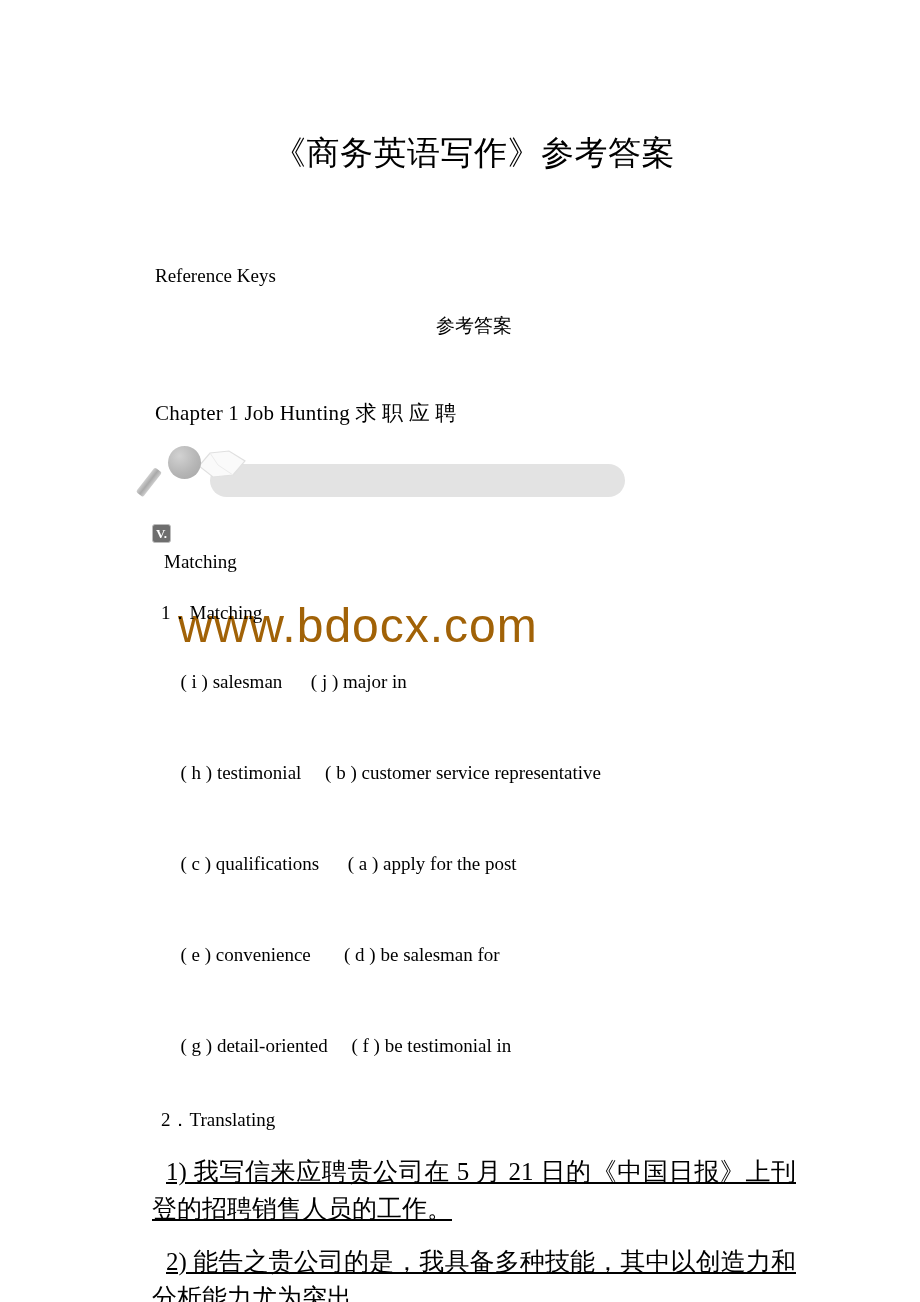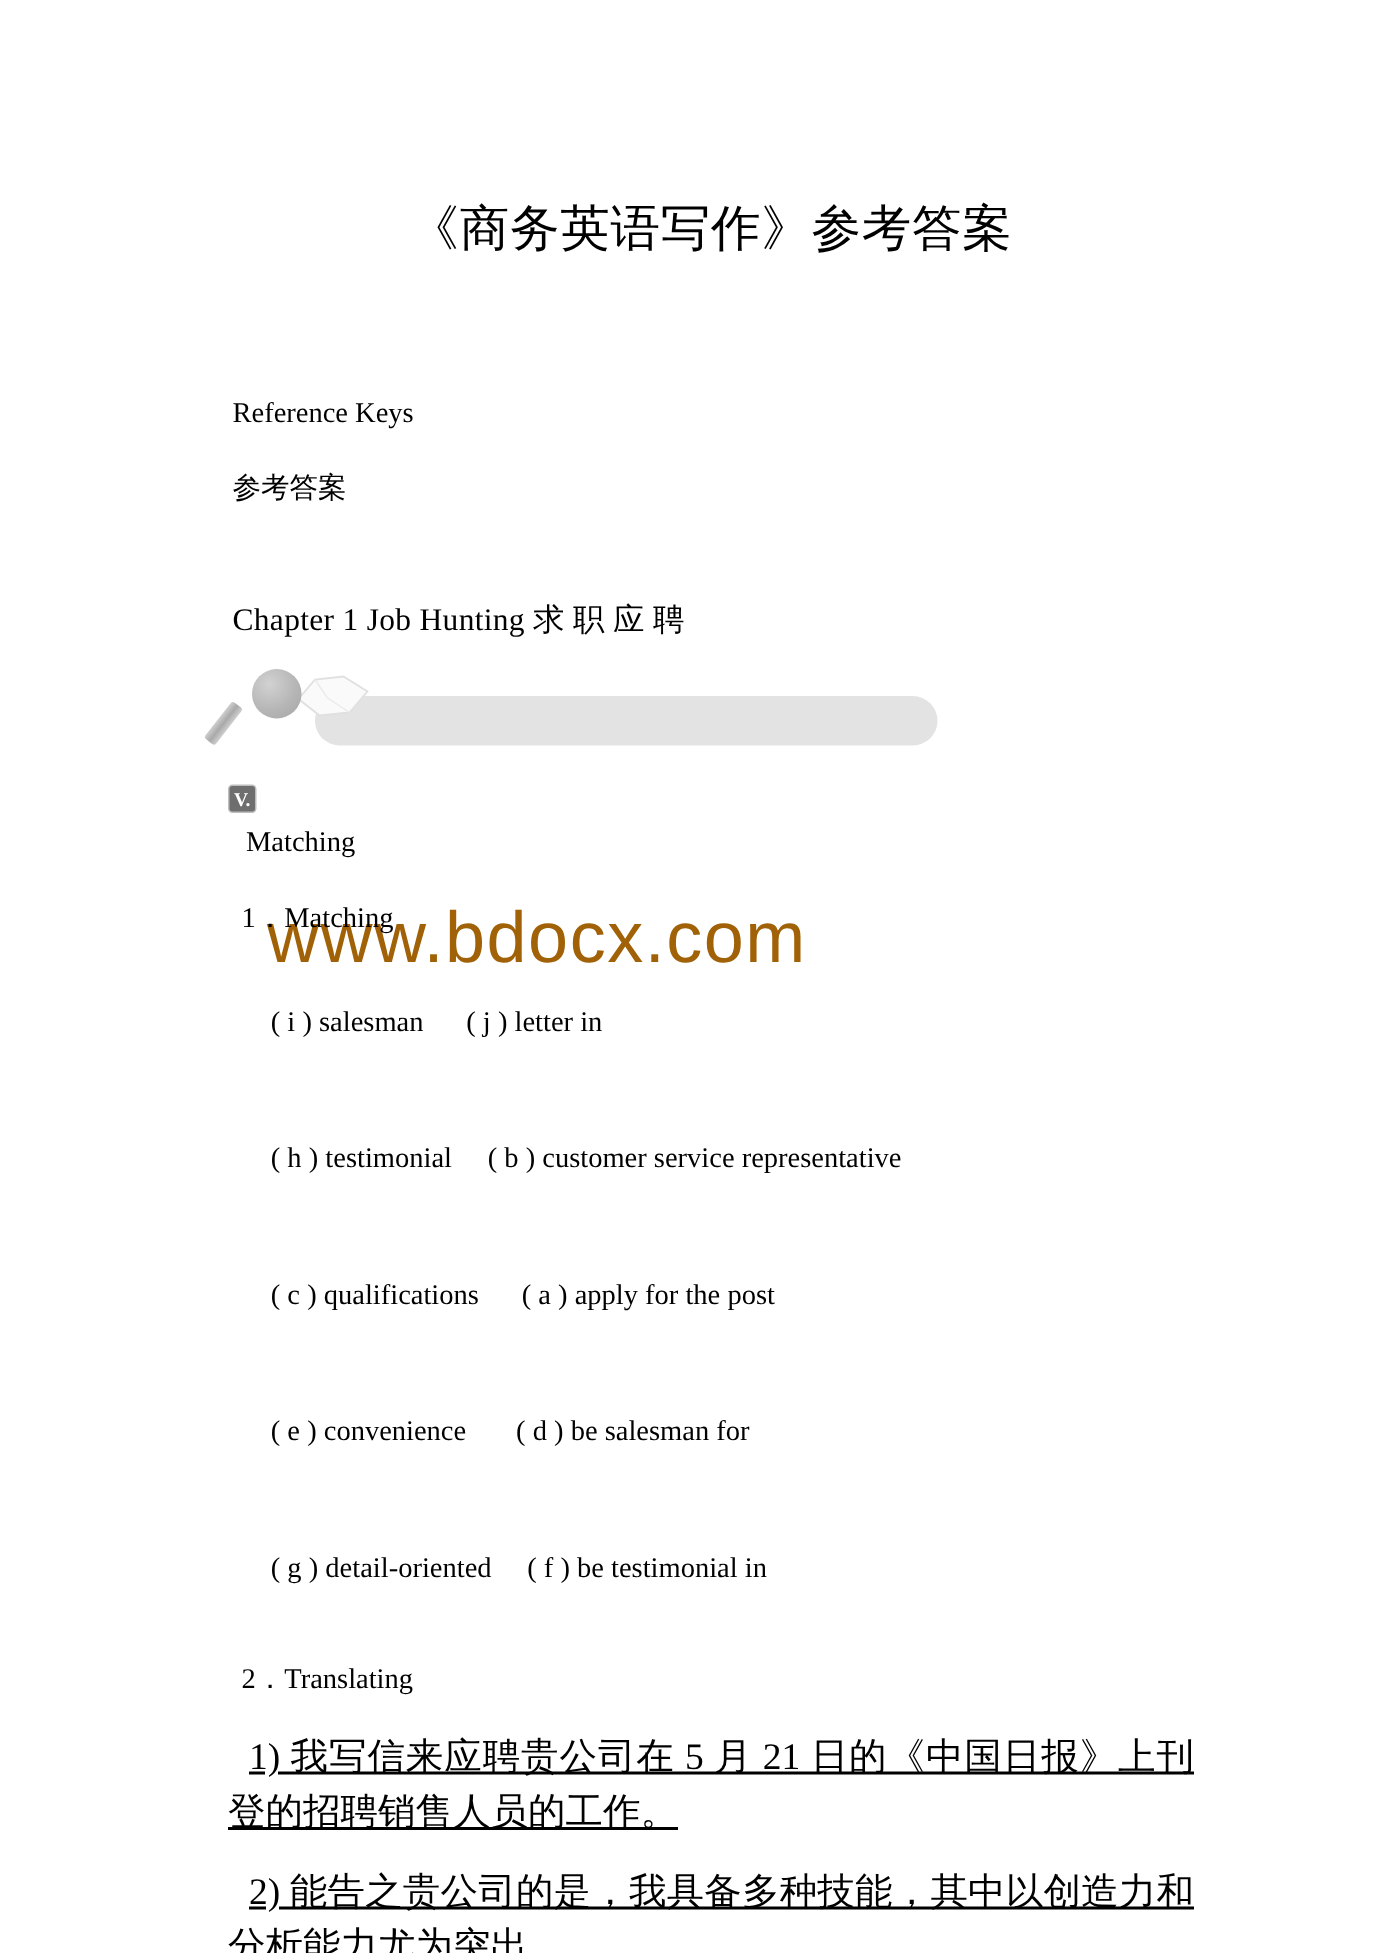--- a/index.html
+++ b/index.html
@@ -60,21 +60,21 @@
   }
 
   
   .para {
     font-size: 19px;
     line-height: 1.42;
     margin: 3px;
   }
 
   .ref-keys { padding-top: 86px; font-size: 19px; line-height: 1.4; }
-  .ref-keys-cn { padding-top: 20px; font-size: 19px; line-height: 1.4; }
+  .ref-keys-cn { padding-top: 20px; font-size: 19px; line-height: 1.4; text-align: center; }
 
   .chapter-heading {
     padding-top: 58px;
     font-size: 21px;
     line-height: 1.3;
     letter-spacing: 0.2px;
   }
 
   
   .banner {
@@ -197,21 +197,21 @@
 
     <div class="img-badge-row">
       <span class="img-badge">V.</span>
     </div>
 
     <div class="practices para"> Matching</div>
 
     <div class="list-heading para">1．Matching</div>
 
     <div class="match-row">
-      <span>( i ) salesman</span><span>      </span><span>( j ) letter in</span>
+      <span>( i ) salesman</span><span>      </span><span>( j ) major in</span>
     </div>
     <div class="match-row">
       <span>( h ) testimonial</span><span>     </span><span>( b ) customer service representative</span>
     </div>
     <div class="match-row">
       <span>( c ) qualifications</span><span>      </span><span>( a ) apply for the post</span>
     </div>
     <div class="match-row">
       <span>( e ) convenience</span><span>       </span><span>( d ) be salesman for</span>
     </div>

